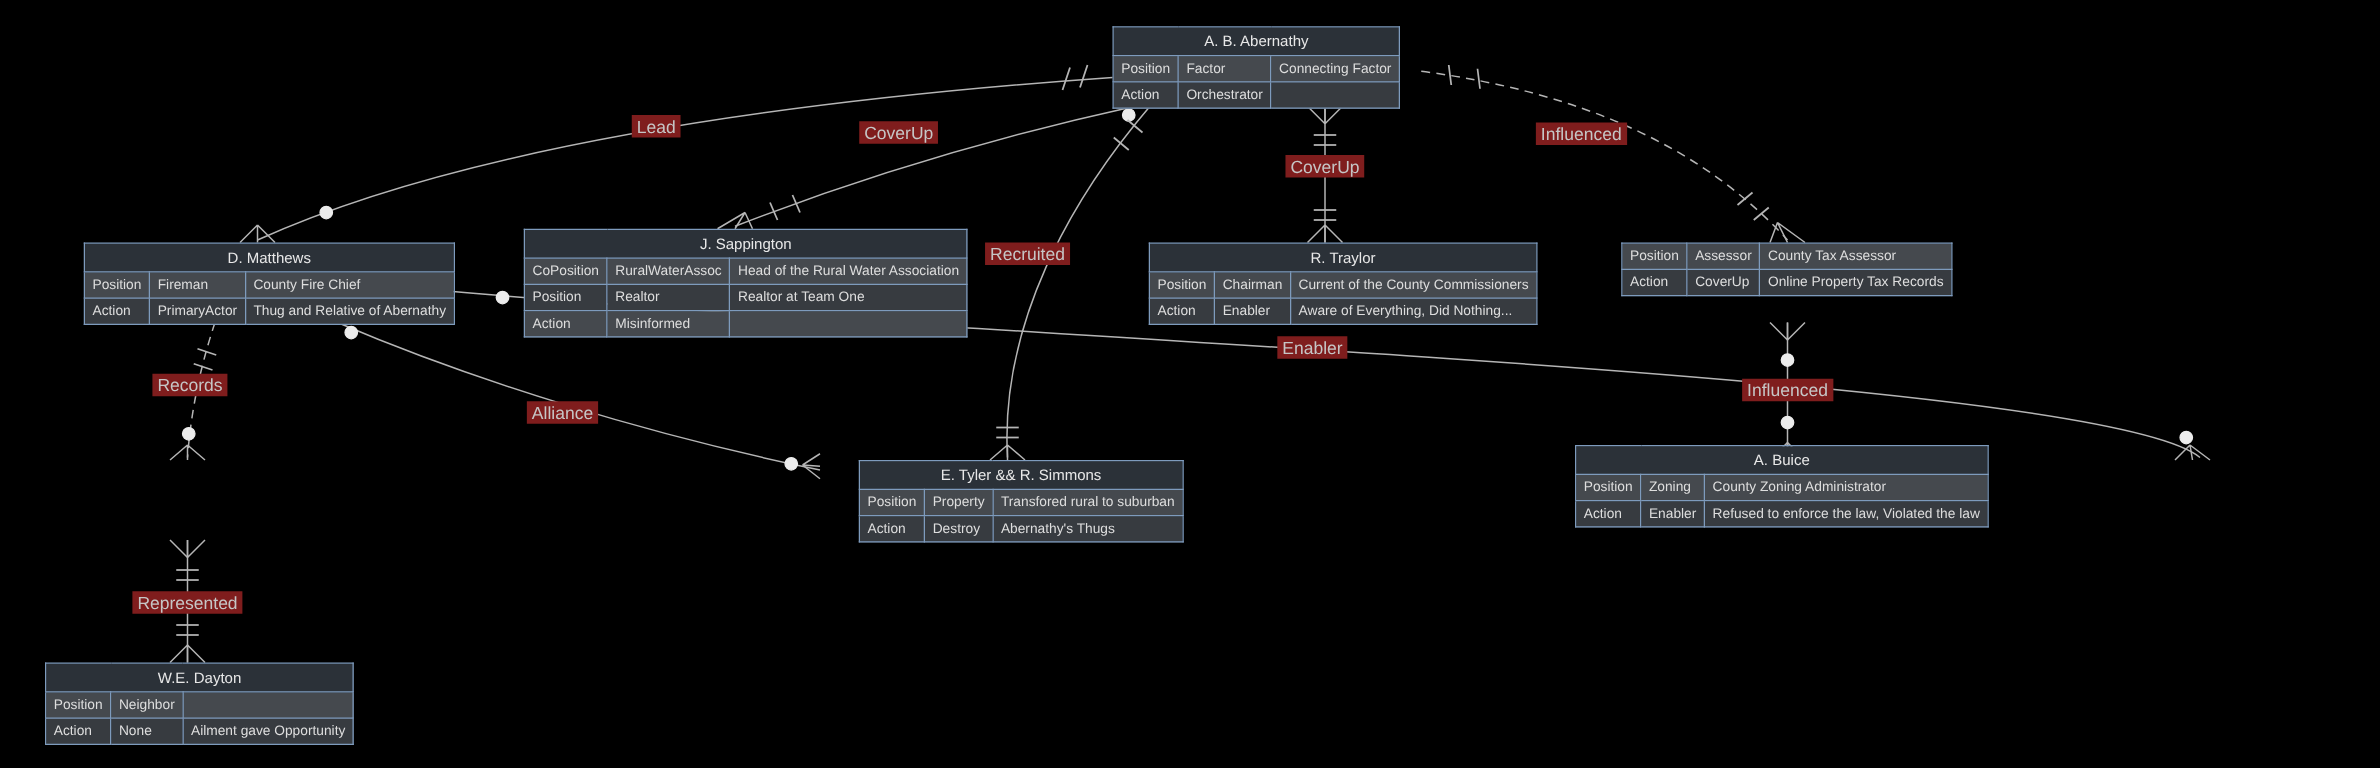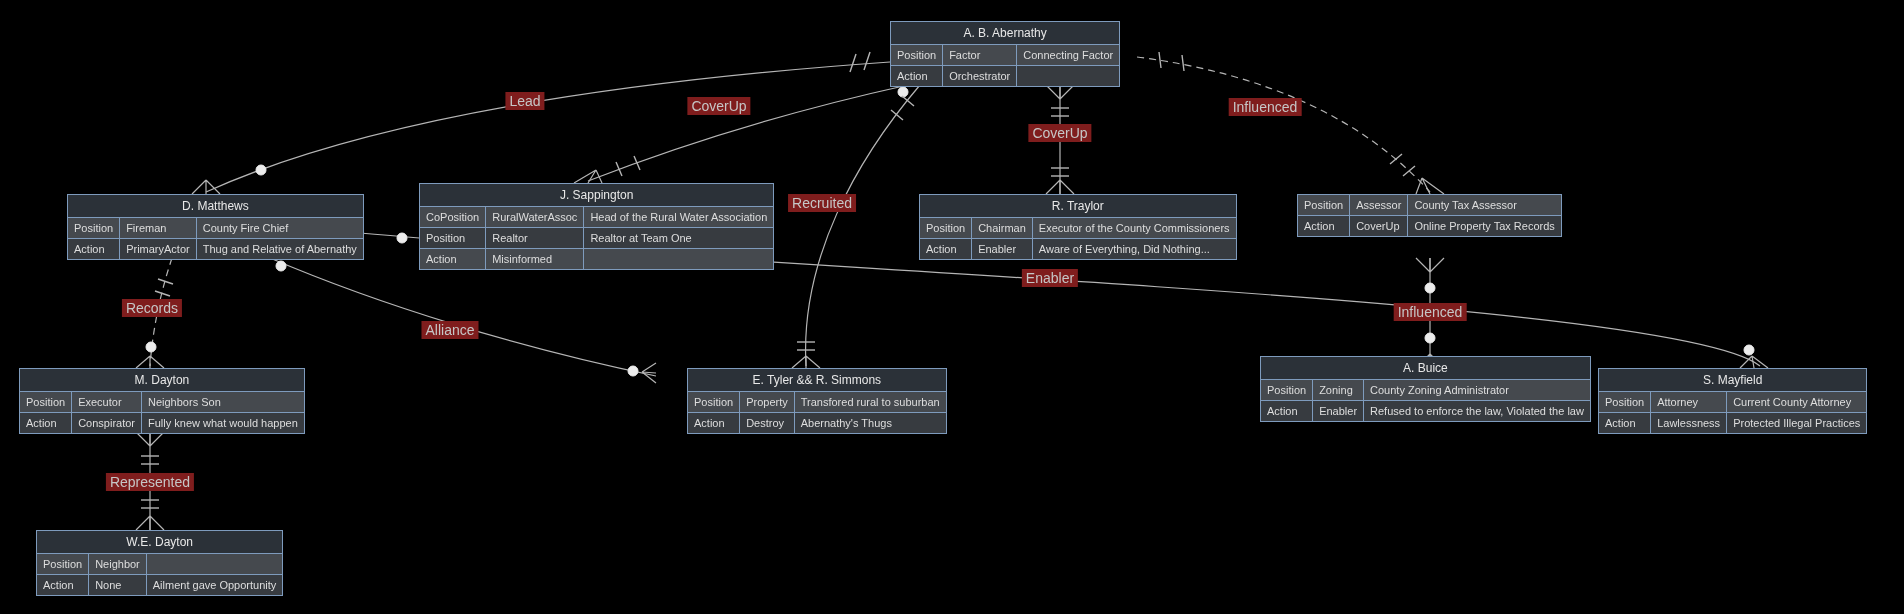--- a/index.html
+++ b/index.html
@@ -179,21 +179,21 @@
 
   <div class="entity" style="left:919px;top:194px">
     <table>
       <tbody>
           <tr>
             <th colspan="3">R. Traylor</th>
           </tr>
       <tr class="odd">
         <td>Position</td>
         <td>Chairman</td>
-        <td>Executor of the County Commissioners</td>
+        <td>Current of the County Commissioners</td>
       </tr>
       <tr class="even">
         <td>Action</td>
         <td>Enabler</td>
         <td>Aware of Everything, Did Nothing...</td>
       </tr>
     </tbody>
       </table>
   </div>
 
@@ -207,39 +207,20 @@
       </tr>
       <tr class="even">
         <td>Action</td>
         <td>CoverUp</td>
         <td>Online Property Tax Records</td>
       </tr>
     </tbody>
       </table>
   </div>
 
-  <div class="entity" style="left:19px;top:368px">
-    <table>
-      <tbody>
-          <tr>
-            <th colspan="3">M. Dayton</th>
-          </tr>
-      <tr class="odd">
-        <td>Position</td>
-        <td>Executor</td>
-        <td>Neighbors Son</td>
-      </tr>
-      <tr class="even">
-        <td>Action</td>
-        <td>Conspirator</td>
-        <td>Fully knew what would happen</td>
-      </tr>
-    </tbody>
-      </table>
-  </div>
 
   <div class="entity" style="left:687px;top:368px">
     <table>
       <tbody>
           <tr>
             <th colspan="3">E. Tyler &amp;&amp; R. Simmons</th>
           </tr>
       <tr class="odd">
         <td>Position</td>
         <td>Property</td>
@@ -267,39 +248,20 @@
       </tr>
       <tr class="even">
         <td>Action</td>
         <td>Enabler</td>
         <td>Refused to enforce the law, Violated the law</td>
       </tr>
     </tbody>
       </table>
   </div>
 
-  <div class="entity" style="left:1598px;top:368px">
-    <table>
-      <tbody>
-          <tr>
-            <th colspan="3">S. Mayfield</th>
-          </tr>
-      <tr class="odd">
-        <td>Position</td>
-        <td>Attorney</td>
-        <td>Current County Attorney</td>
-      </tr>
-      <tr class="even">
-        <td>Action</td>
-        <td>Lawlessness</td>
-        <td>Protected Illegal Practices</td>
-      </tr>
-    </tbody>
-      </table>
-  </div>
 
   <div class="entity" style="left:36px;top:530px">
     <table>
       <tbody>
           <tr>
             <th colspan="3">W.E. Dayton</th>
           </tr>
       <tr class="odd">
         <td>Position</td>
         <td>Neighbor</td>

